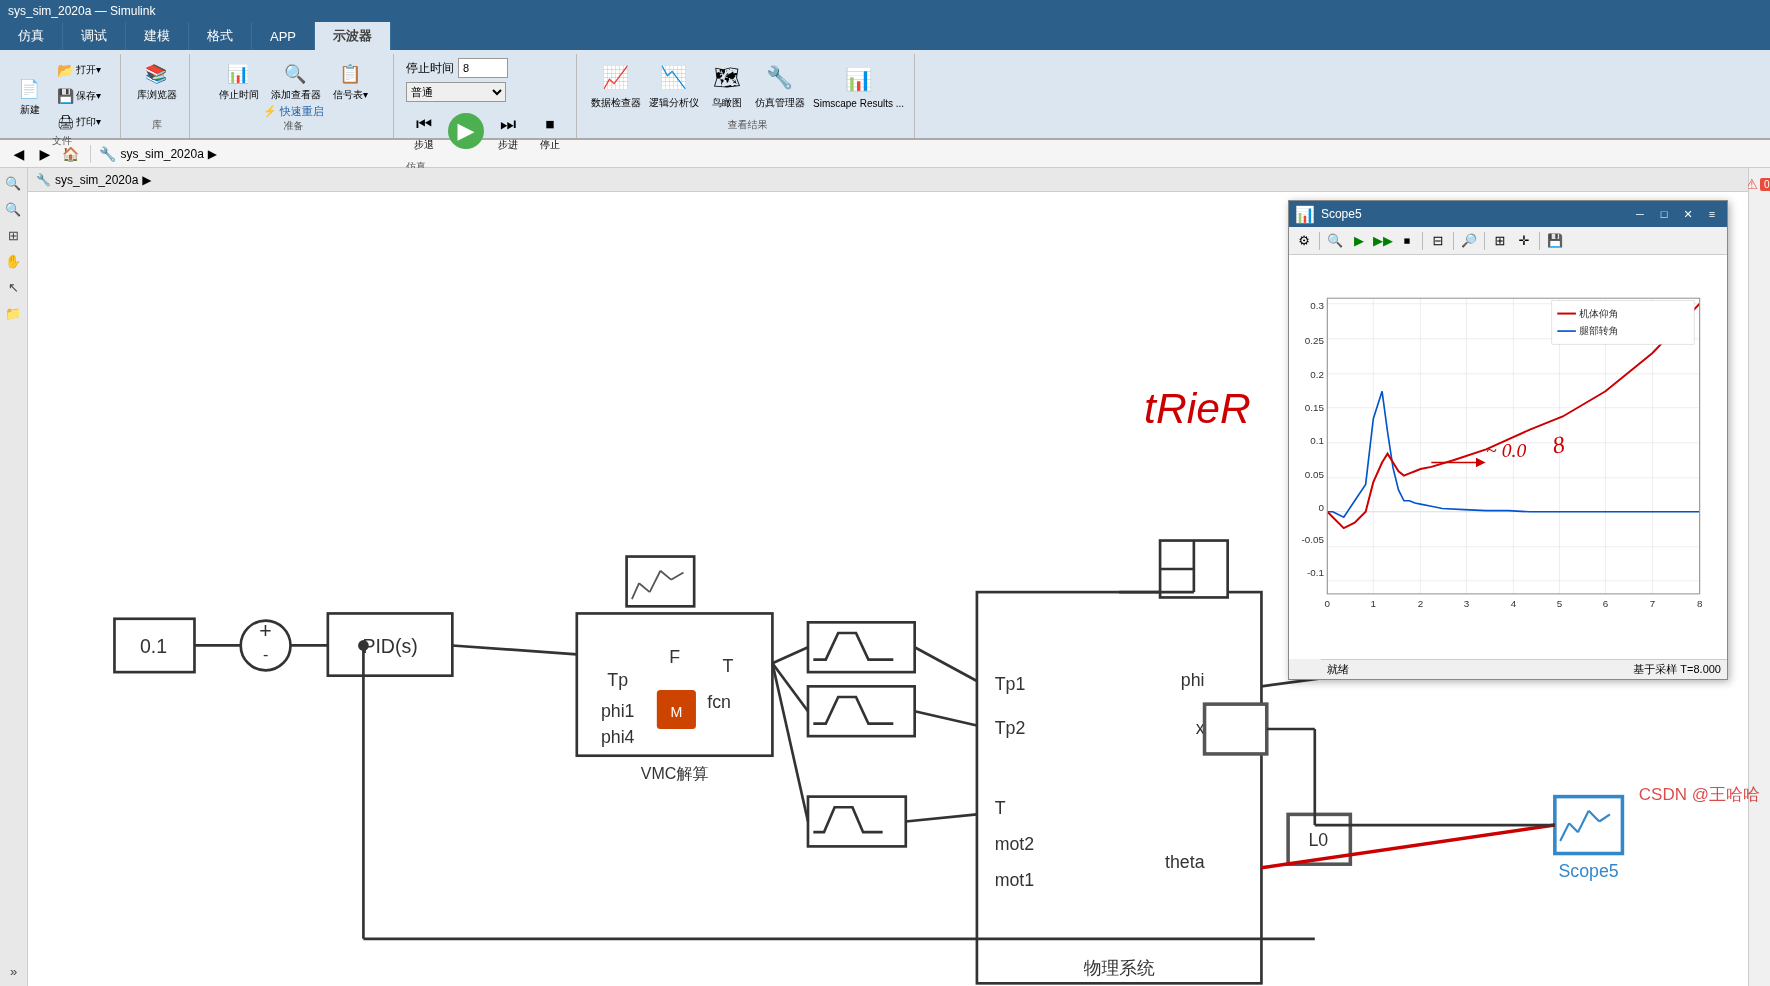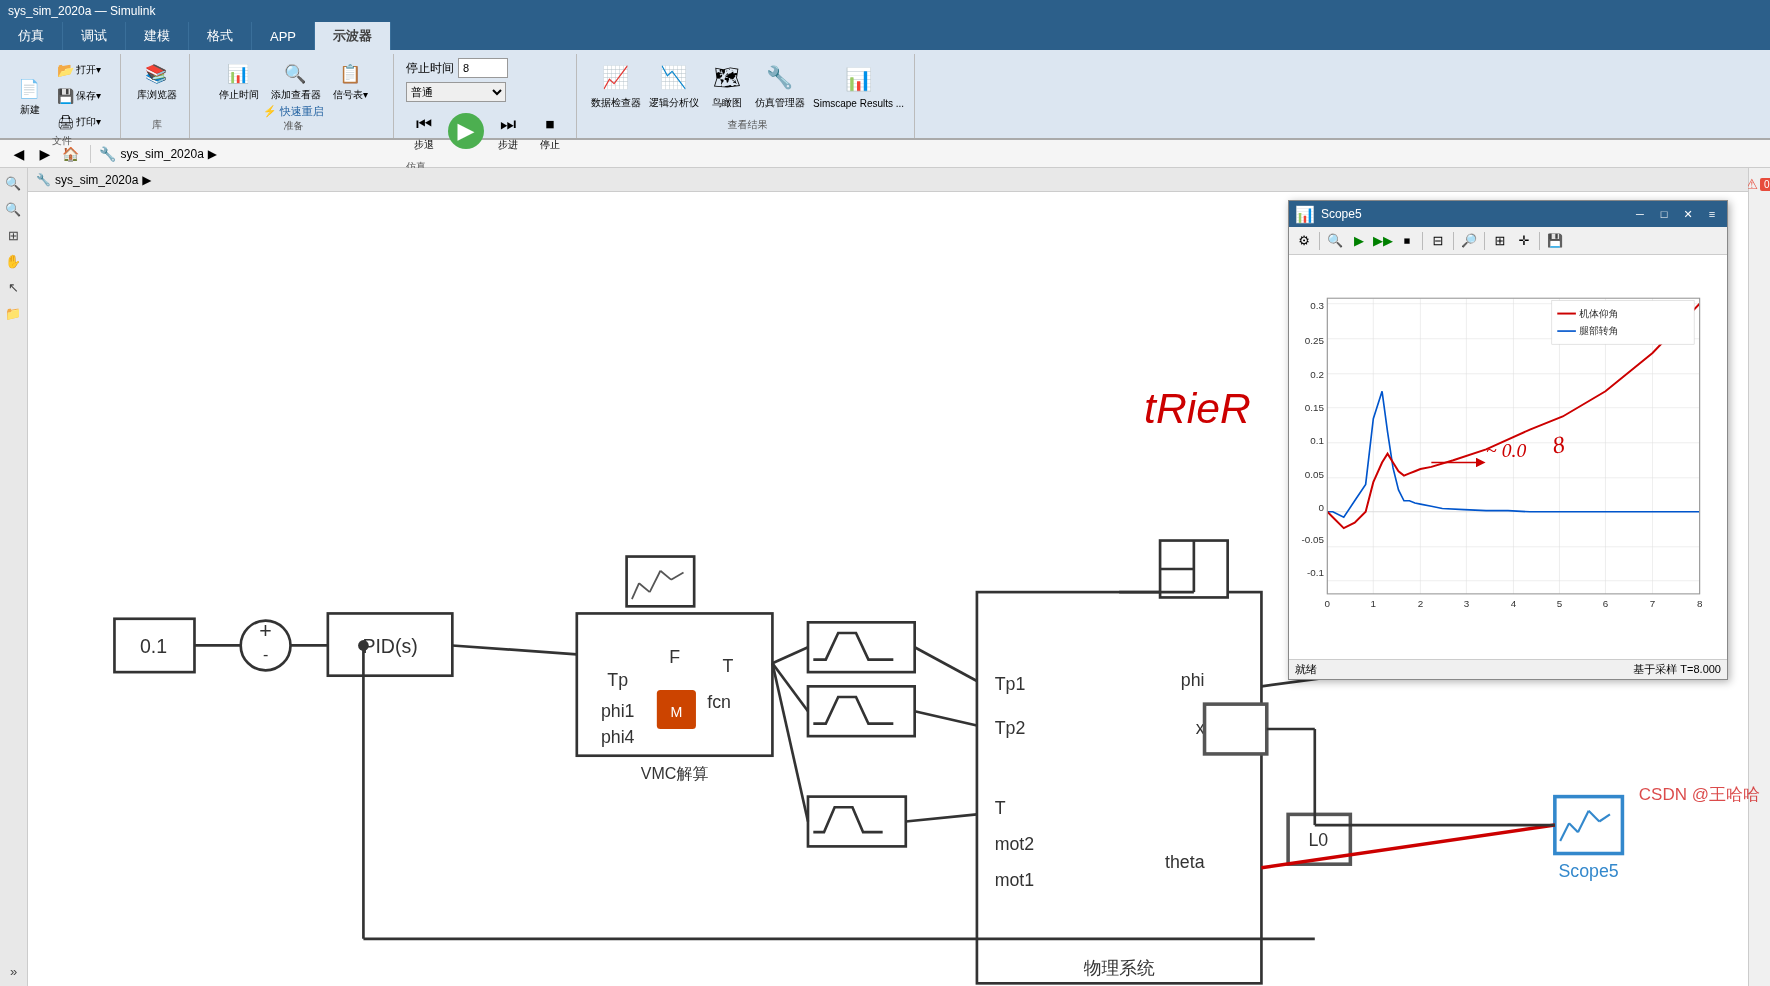--- a/index.html
+++ b/index.html
@@ -318,20 +318,21 @@
     }
     .scope-statusbar {
       height: 20px;
       background: #f0f0f0;
       border-top: 1px solid #ccc;
       display: flex;
       align-items: center;
       padding: 0 6px;
       font-size: 11px;
       justify-content: space-between;
+      margin-left: 32px;
     }
 
     
     .watermark {
       position: absolute;
       bottom: 180px;
       right: 10px;
       font-size: 17px;
       color: #c00;
       opacity: 0.7;

